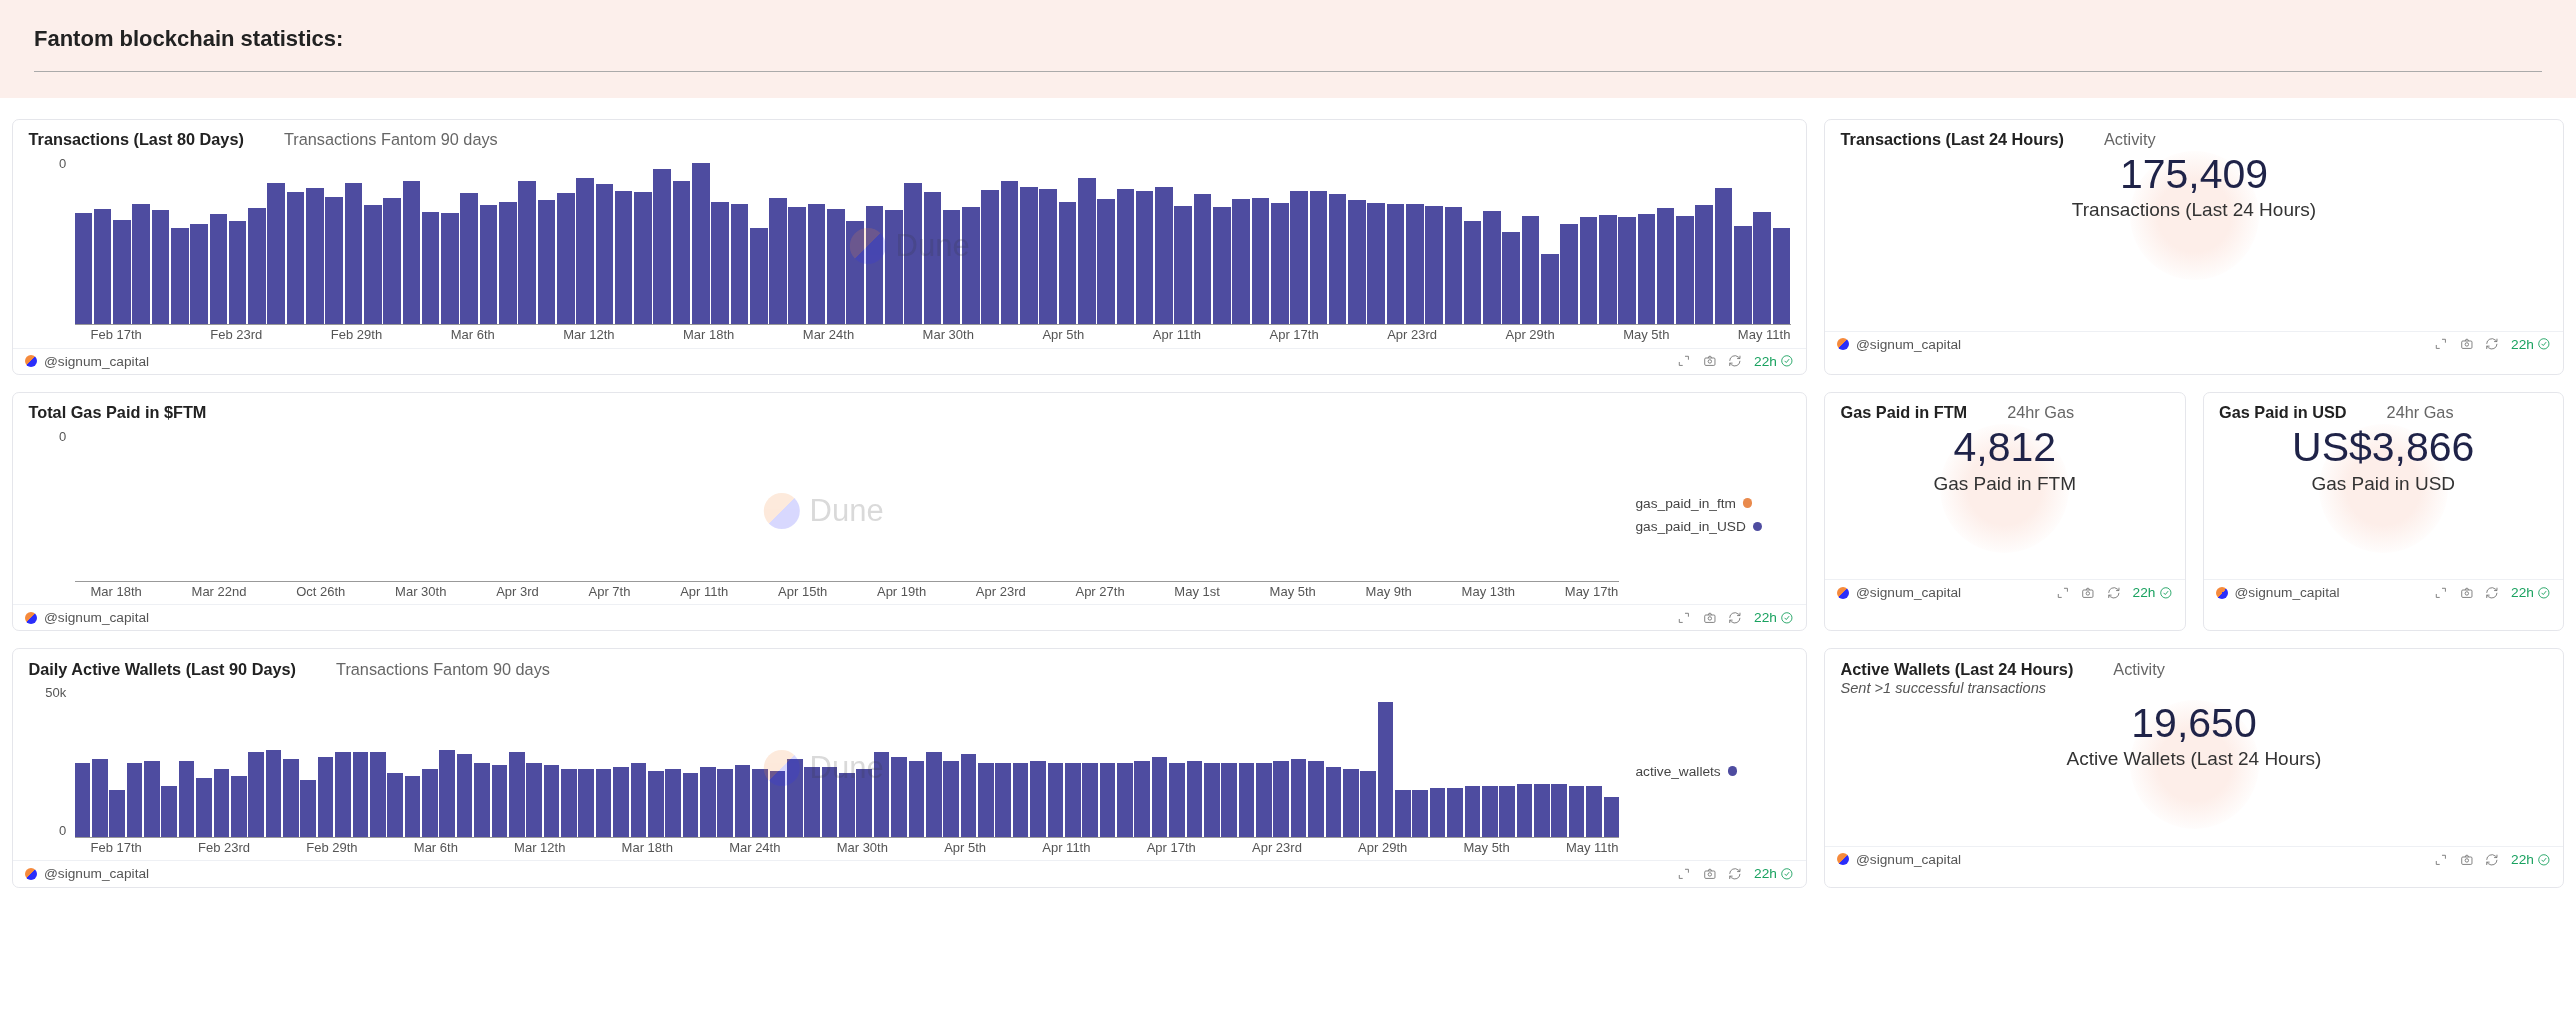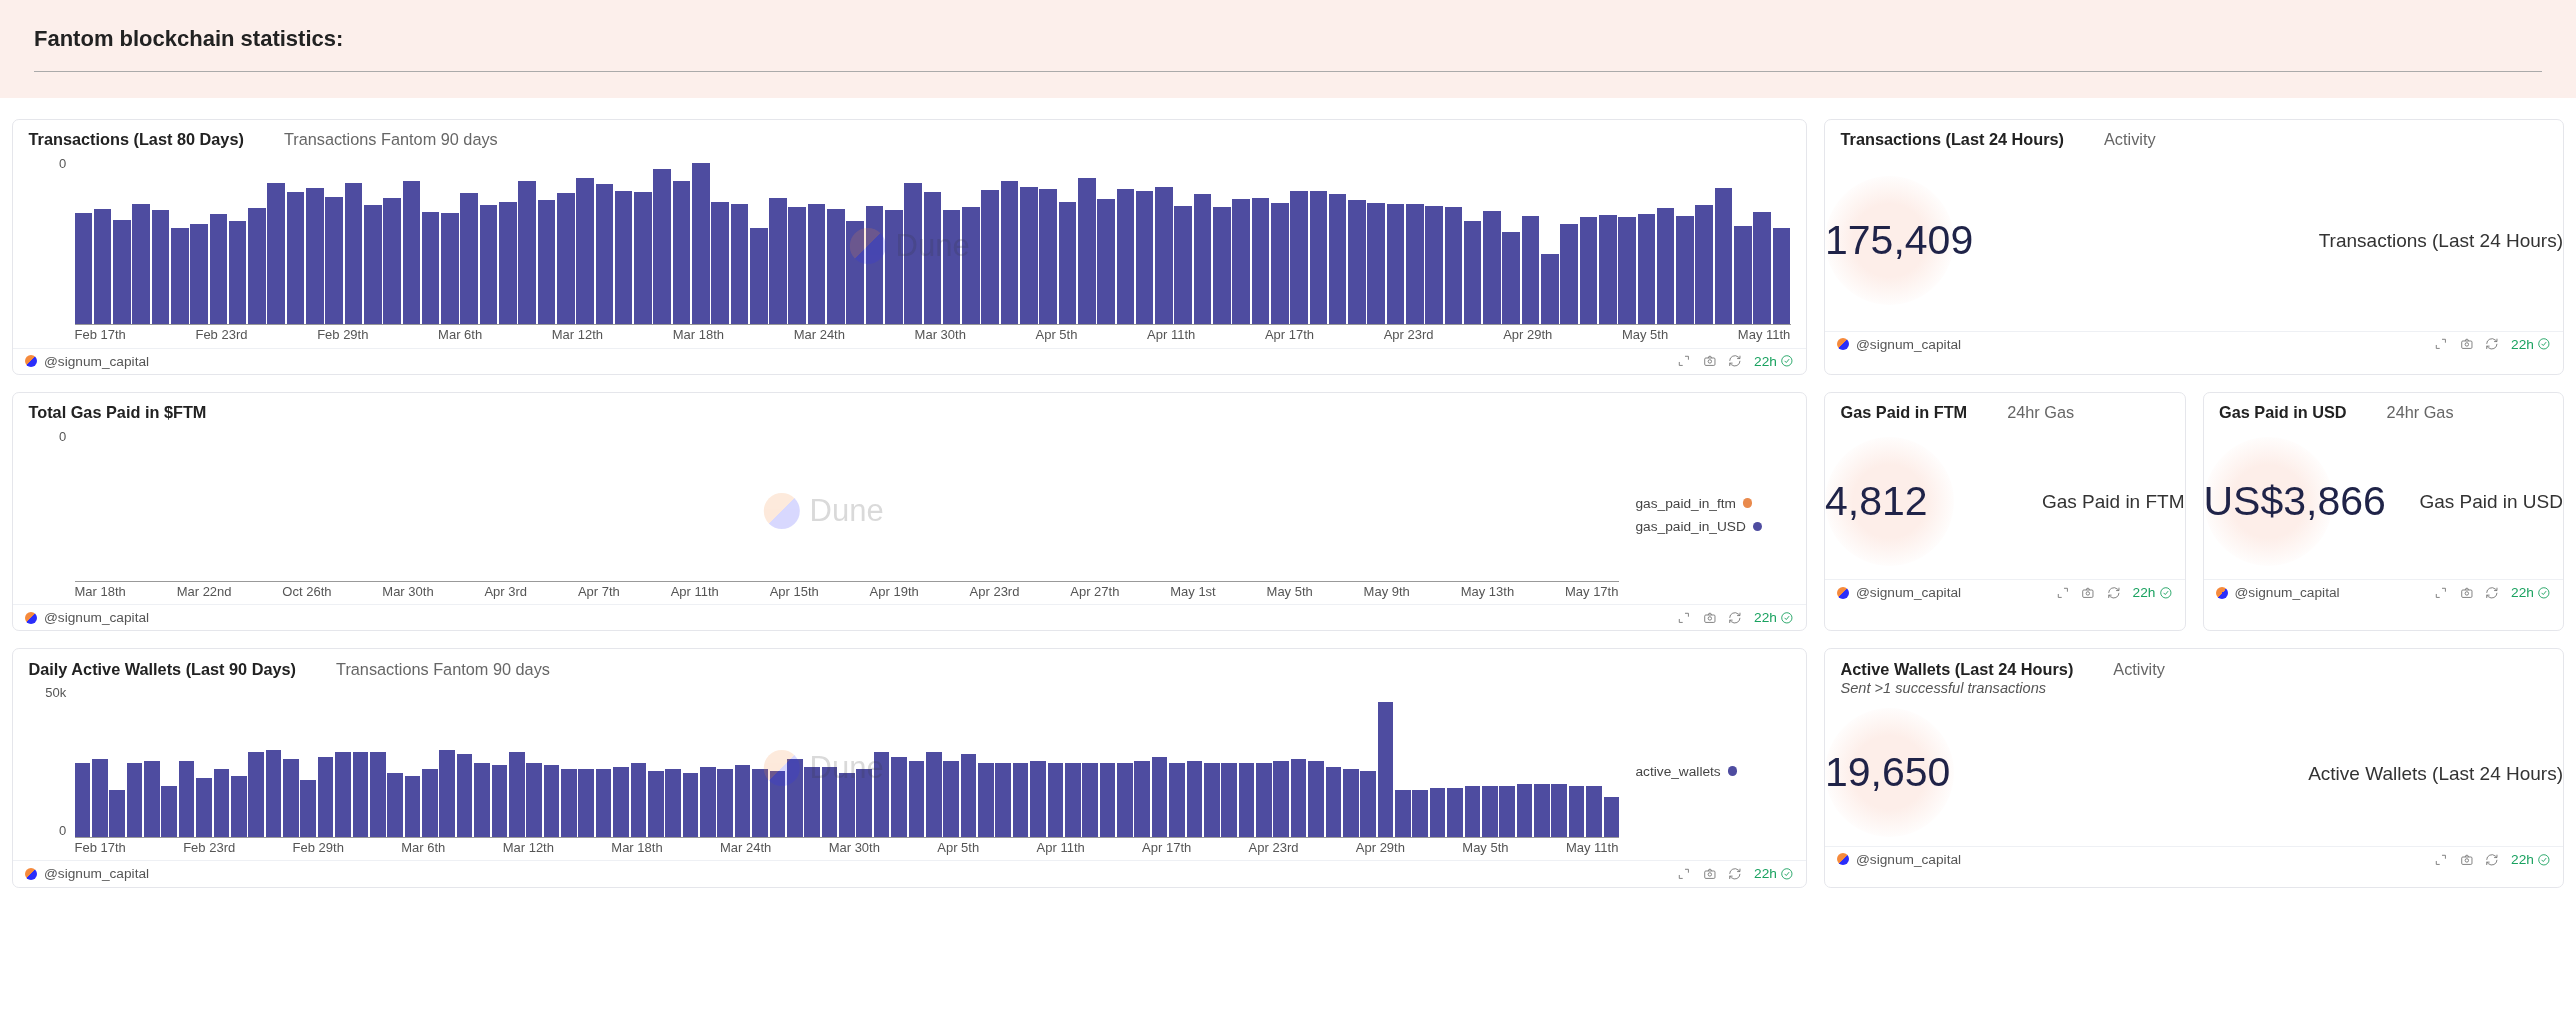--- a/index.html
+++ b/index.html
@@ -88,23 +88,23 @@
   .age-pill {
     color: #1aa260;
     display: flex;
     align-items: center;
     gap: 3.4px;
   }
   .age-pill svg { stroke: #1aa260; }
   
   .counter-body {
     display: flex;
-    flex-direction: row;
+    flex-direction: column;
     align-items: center;
-    justify-content: space-between;
+    justify-content: flex-start;
     height: 180px;
     position: relative;
   }
   .counter-circle {
     position: absolute;
     width: 129px; height: 129px;
     border-radius: 50%;
     background: radial-gradient(circle at 50% 50%, #fdeee9 0%, #fdeee9 40%, rgba(253,238,233,0) 75%);
     z-index: 0;
   }
@@ -165,21 +165,21 @@
   }
   .x-axis {
     position: absolute;
     left: 46px; right: 0; bottom: 0;
     height: 17px;
     display: flex;
     justify-content: space-between;
     font-size: 13px;
     color: #555;
   }
-  .x-axis span { white-space: nowrap; }
+  .x-axis span { white-space: nowrap; margin-left: 16px; }
   .legend {
     width: 172px;
     display: flex;
     flex-direction: column;
     justify-content: center;
     gap: 8.6px;
     padding-left: 17px;
     font-size: 13.7px;
     color: #444;
   }

